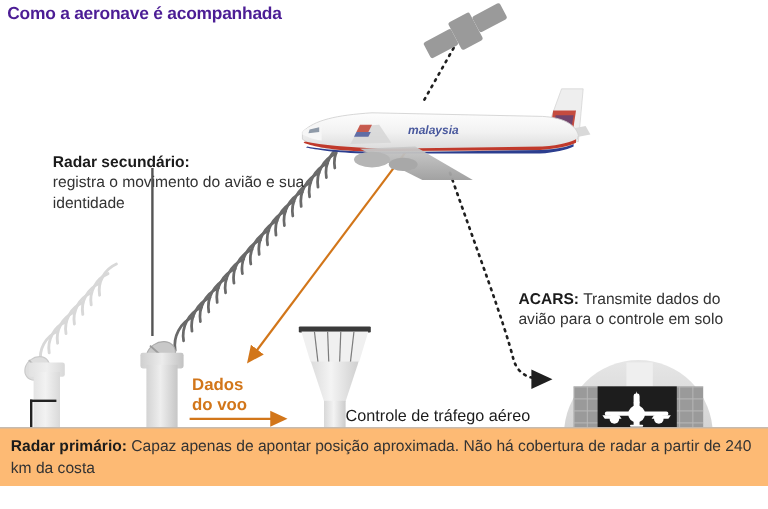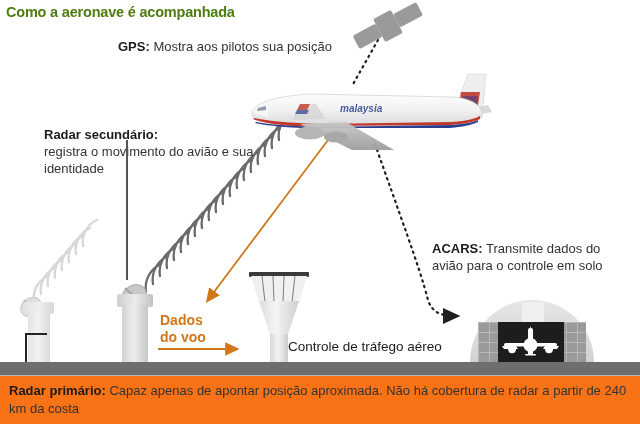--- a/index.html
+++ b/index.html
@@ -3,34 +3,34 @@
 <meta charset="utf-8">
 <style>
   html,body{margin:0;padding:0;background:#fff;}
   body{width:640px;height:424px;overflow:hidden;
        font-family:"Liberation Sans","DejaVu Sans",sans-serif;
        color:#2b2b2b;-webkit-font-smoothing:antialiased;}
   .stage{position:relative;width:640px;height:424px;background:#ffffff;}
 
   
   .title{position:absolute;left:6px;top:4px;font-size:14.5px;font-weight:bold;
-         letter-spacing:-.2px;color:#4d7c0f;}
+         letter-spacing:-.2px;color:#4c1d95;}
   .note{position:absolute;font-size:13px;line-height:17px;color:#333;}
   .note b{font-weight:bold;color:#1b1b1b;}
   #note-gps{left:118px;top:38px;width:230px;}
   #note-sec{left:44px;top:126px;width:210px;}
   #note-acars{left:432px;top:240px;width:200px;}
   #lbl-atc{position:absolute;left:288px;top:339px;font-size:13.5px;font-weight:normal;color:#1b1b1b;}
   #lbl-dados{position:absolute;left:160px;top:312px;font-size:14px;font-weight:bold;
              line-height:17px;color:#d2761a;}
 
   
   .ground{position:absolute;left:0;top:362px;width:640px;height:13px;background:#6e6e6e;}
-  .caption{position:absolute;left:0;top:375px;width:640px;height:49px;
-           background:#f97316;border-top:1px solid #b9b9b9;box-sizing:border-box;}
+  .caption{position:absolute;left:0;top:356px;width:640px;height:49px;
+           background:#fdba74;border-top:1px solid #b9b9b9;box-sizing:border-box;}
   .caption-txt{position:absolute;left:9px;top:6px;width:624px;font-size:13px;
                line-height:18px;color:#333;}
   .caption-txt b{font-weight:bold;color:#1b1b1b;}
 
   
   .pedestal{position:absolute;}
   
   #radar1{left:14px;top:288px;}
   #radar1 .col{position:absolute;left:14px;top:22px;width:22px;height:72px;
      background:linear-gradient(90deg,#e4e4e4,#f2f2f2 45%,#d9d9d9);}
@@ -183,23 +183,20 @@
 
       <path d="M252,110 C256,106 262,104 268,103 L268,117 C260,116 254,113 252,112 Z" fill="#f6f6f6"></path>
       <path d="M258,108 L266,106 L266,110 L257,111 Z" fill="#8f9aa8"></path>
 
       <text x="340" y="112" font-family="Liberation Sans, sans-serif" font-size="10" font-style="italic" font-weight="bold" fill="#2c3e8f" opacity="0.85">malaysia</text>
       <path d="M300,104 l10,0 l-3,6 l-10,0 Z" fill="#c0392b" opacity="0.8"></path>
       <path d="M297,110 l12,0 l-2,4 l-12,0 Z" fill="#2c3e8f" opacity="0.7"></path>
     </g>
   </svg>
 
-  <div class="note" id="note-gps">
-    <b>GPS:</b><span> Mostra aos pilotos sua posição</span>
-  </div>
 
   <div class="note" id="note-sec">
     <b>Radar secundário:</b><br>
     <span>registra o movimento do avião e sua identidade</span>
   </div>
 
   <div class="note" id="note-acars">
     <b>ACARS:</b><span> Transmite dados do avião para o controle em solo</span>
   </div>
 

